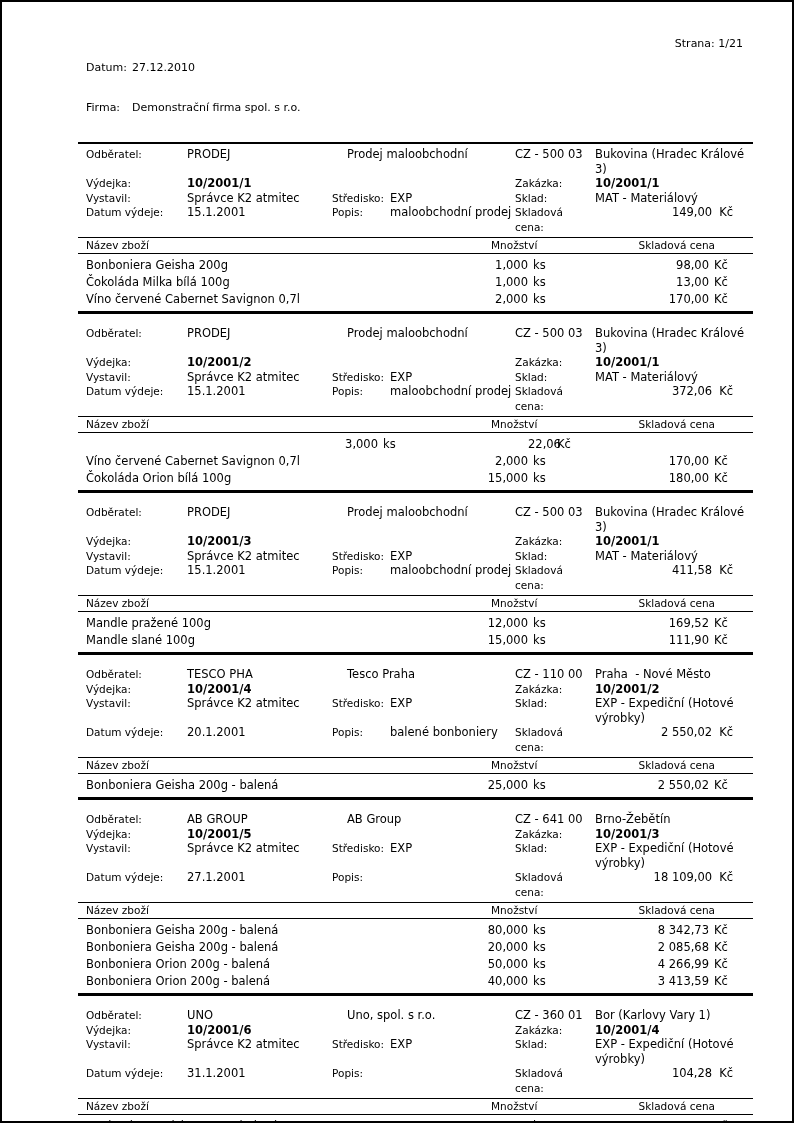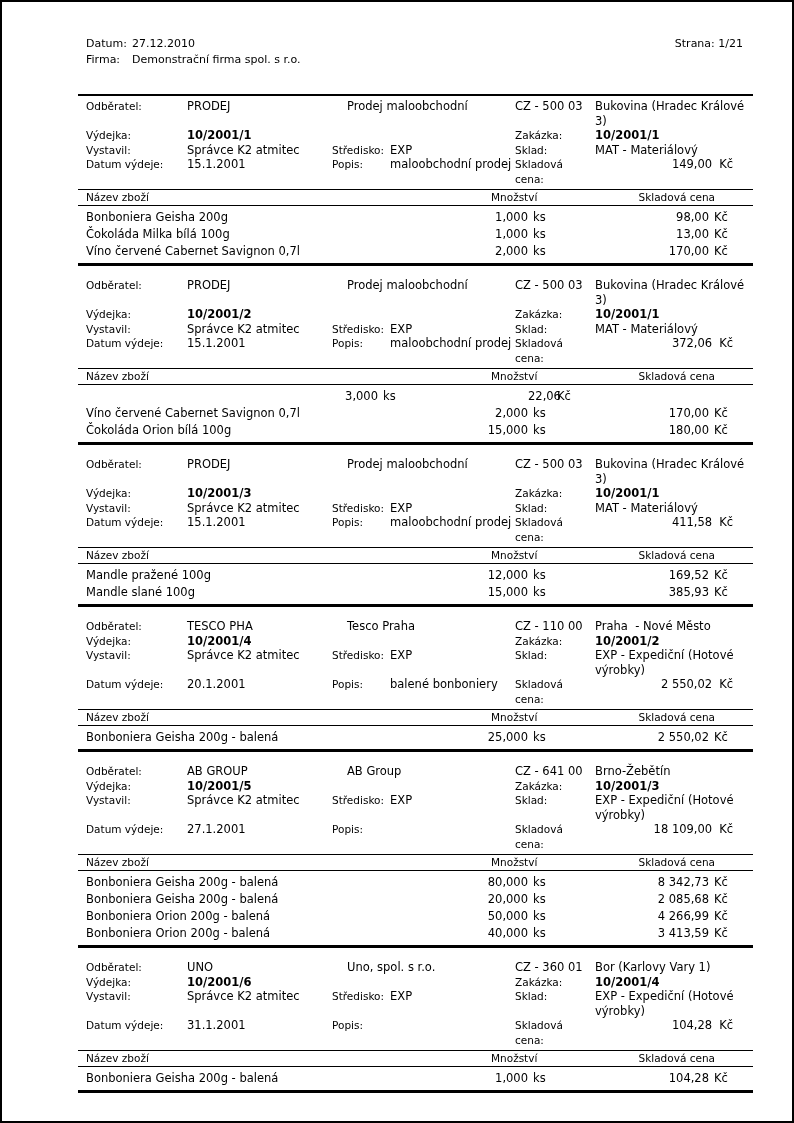--- a/index.html
+++ b/index.html
@@ -7,21 +7,21 @@
   .page {
     width:794px; height:1123px; margin:0 auto;
     border:2px solid #000; background:#fff; color:#000;
     font-family:"DejaVu Sans","Liberation Sans",sans-serif;
     overflow:hidden;
   }
   .content { padding:34px 39px 0 76px; }
 
   
   .meta { display:flex; justify-content:space-between; align-items:flex-start; padding:0 10px 0 8px; }
-  .meta-row { display:flex; line-height:16px; }
+  .meta-row { display:flex; line-height:16px;margin-top:24px; }
   .meta-label { width:46px; font-size:11px; }
   .meta-value { font-size:11px; white-space:pre-wrap; }
   .meta-page { font-size:11px; line-height:16px; }
 
   .title { font-size:25px; font-weight:bold; text-align:center; line-height:30px; margin:14px -39px 0 -76px; }
 
   .blocks { margin-top:26px; }
   .block:first-child { border-top:2px solid #000; padding-top:3px; }
   .block + .block { padding-top:12px; }
 
@@ -240,21 +240,21 @@
     <span class="i-qty">12,000</span>
     <span class="i-unit">ks</span>
     <span class="i-price">169,52</span>
     <span class="i-cur">Kč</span>
   </div>
 
   <div class="item">
     <span>Mandle slané 100g</span>
     <span class="i-qty">15,000</span>
     <span class="i-unit">ks</span>
-    <span class="i-price">385,93</span>
+    <span class="i-price">111,90</span>
     <span class="i-cur">Kč</span>
   </div>
 </div>
   </section>
 
   <section class="block">
     <div class="hdr">
       <div class="hrow">
         <span class="lbl">Odběratel:</span>
         <span class="val">TESCO PHA</span>

